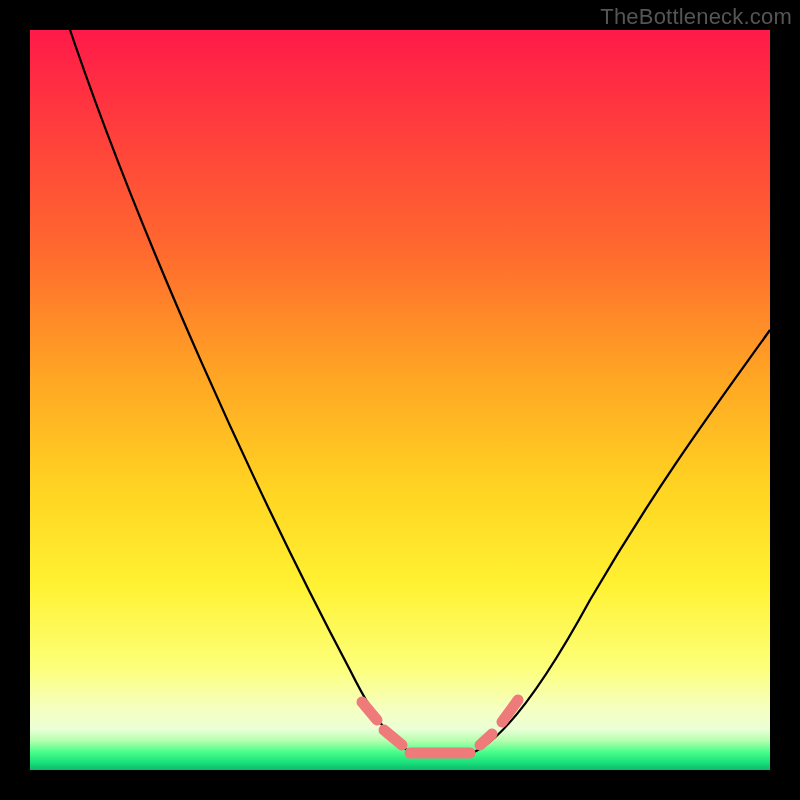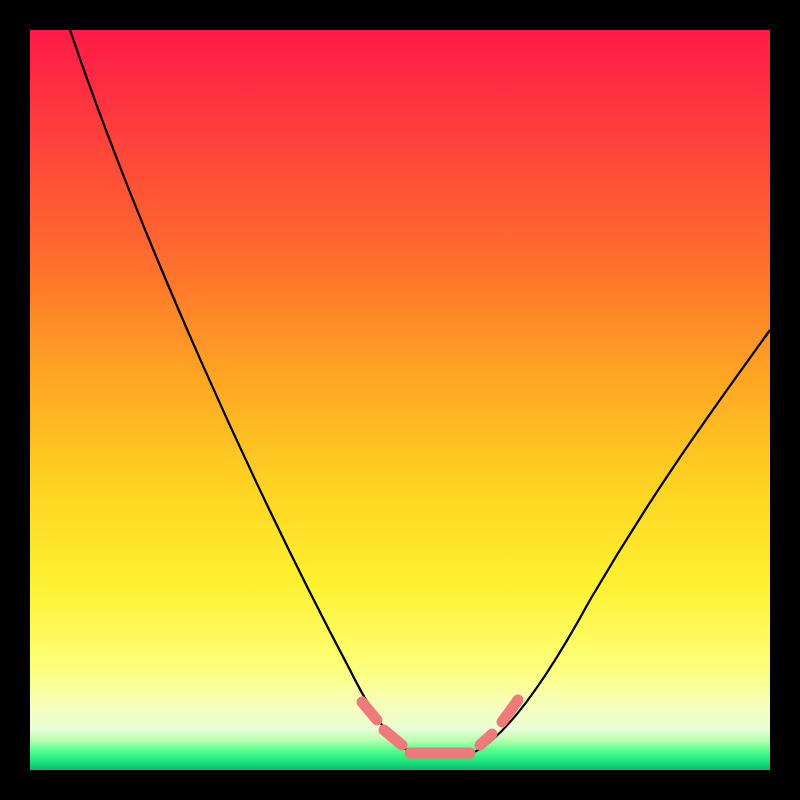--- a/index.html
+++ b/index.html
@@ -83,13 +83,14 @@
         <path d="M 332 672 L 347 690"></path>
         <path d="M 354 700 L 372 715"></path>
         <path d="M 380 723 L 440 723"></path>
         <path d="M 450 715 L 462 704"></path>
         <path d="M 472 692 L 488 670"></path>
       </g>
     </svg>
 
   </div>
 
+  <div class="watermark">TheBottleneck.com</div>
 </div>
 
 </body></html>

